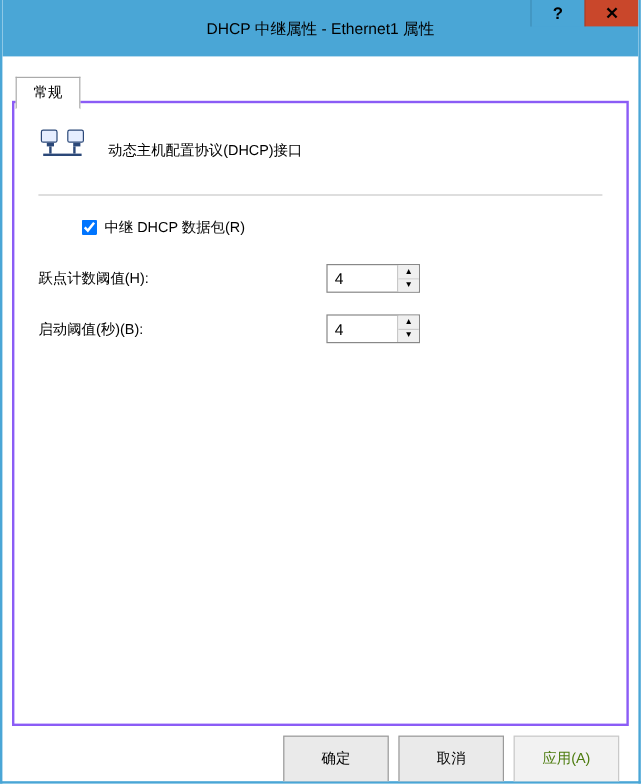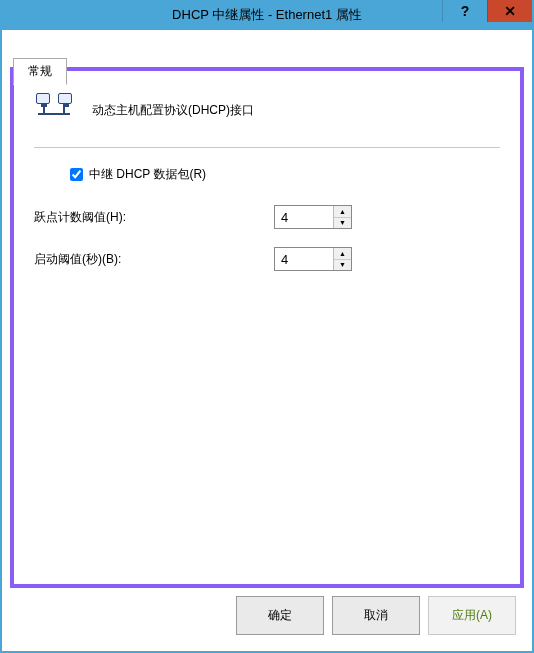--- a/index.html
+++ b/index.html
@@ -10,21 +10,21 @@
     font-family: "Microsoft YaHei", "SimSun", Tahoma, sans-serif;
     font-size: 12px;
     width: 534px;
     height: 653px;
     overflow: hidden;
     border: 2px solid #4aa6d6;
     border-top: none;
   }
   
   .titlebar {
-    height: 30px;
+    height: 47px;
     background: #4aa6d6;
     display: flex;
     align-items: center;
     position: relative;
   }
   .titlebar .title {
     flex: 1;
     text-align: center;
     color: #000;
     font-size: 13px;
@@ -54,34 +54,34 @@
     padding: 10px 8px 8px 8px;
     height: calc(100% - 30px);
     display: flex;
     flex-direction: column;
   }
 
   
   .tab-strip {
     display: flex;
     position: relative;
-    top: 18px;
+    top: 7px;
     z-index: 2;
     padding-left: 3px;
   }
   .tab {
     background: #fff;
     border: 1px solid #aaa;
     border-bottom: 1px solid #fff;
     padding: 4px 14px;
     font-size: 12px;
   }
   .tab-panel {
     flex: 1;
-    border: 4px solid #8b5cf6;
+    border: 2px solid #8b5cf6;
     padding: 18px 20px 14px 20px;
     background: #fff;
   }
 
   
   .header-row {
     display: flex;
     align-items: center;
     gap: 20px;
     padding: 4px 2px 16px 2px;

